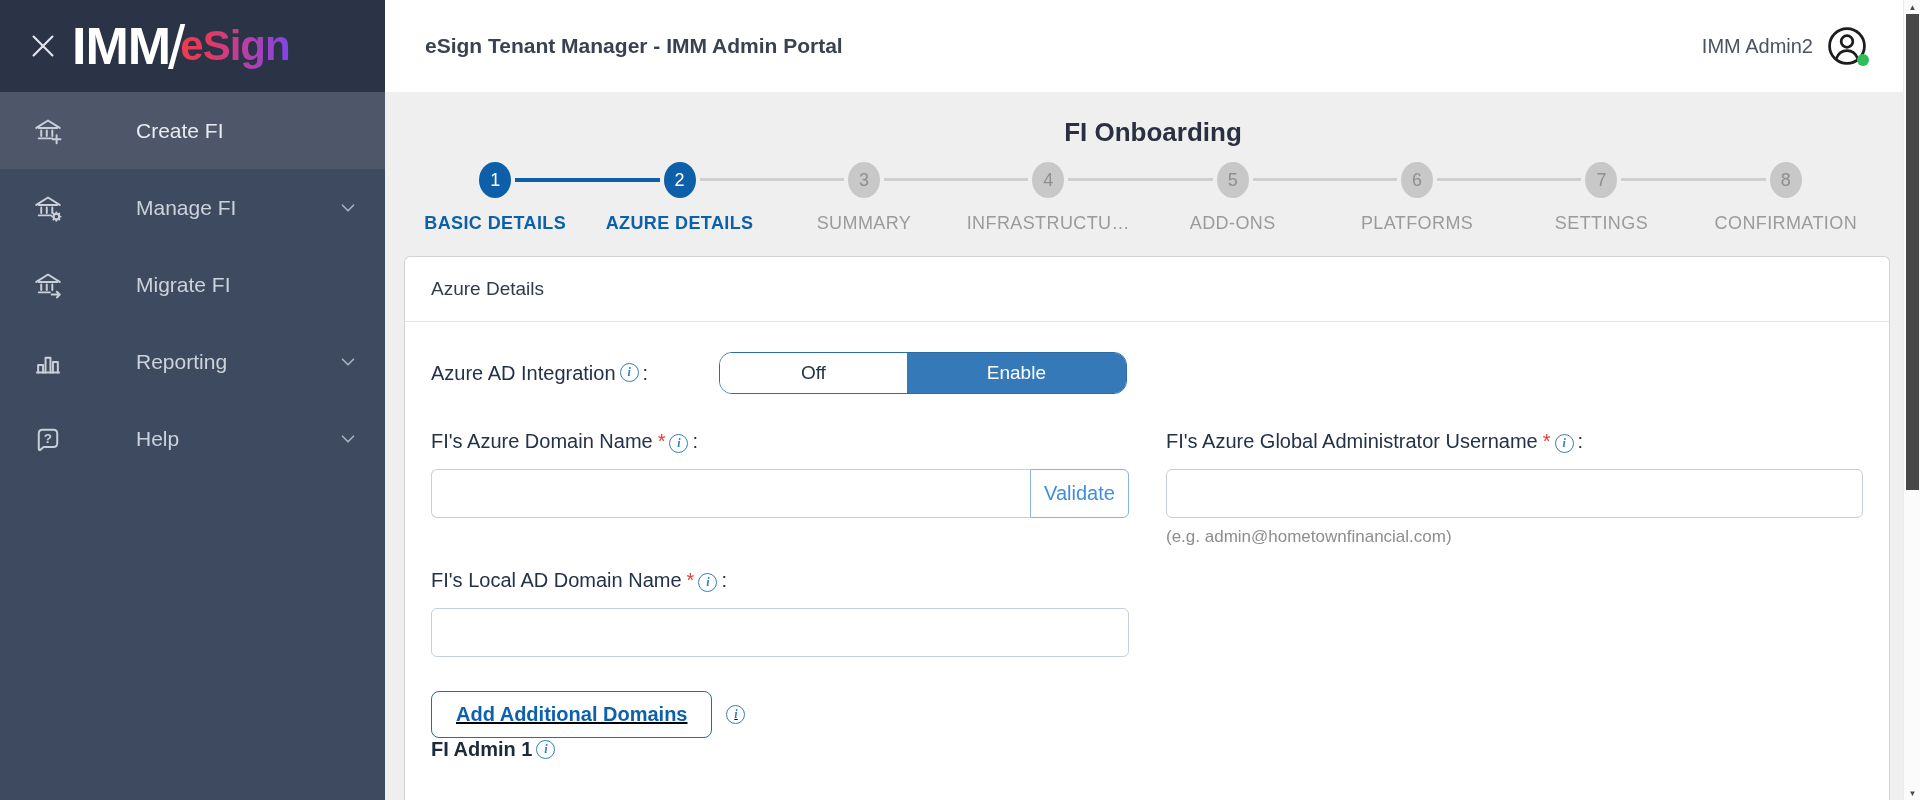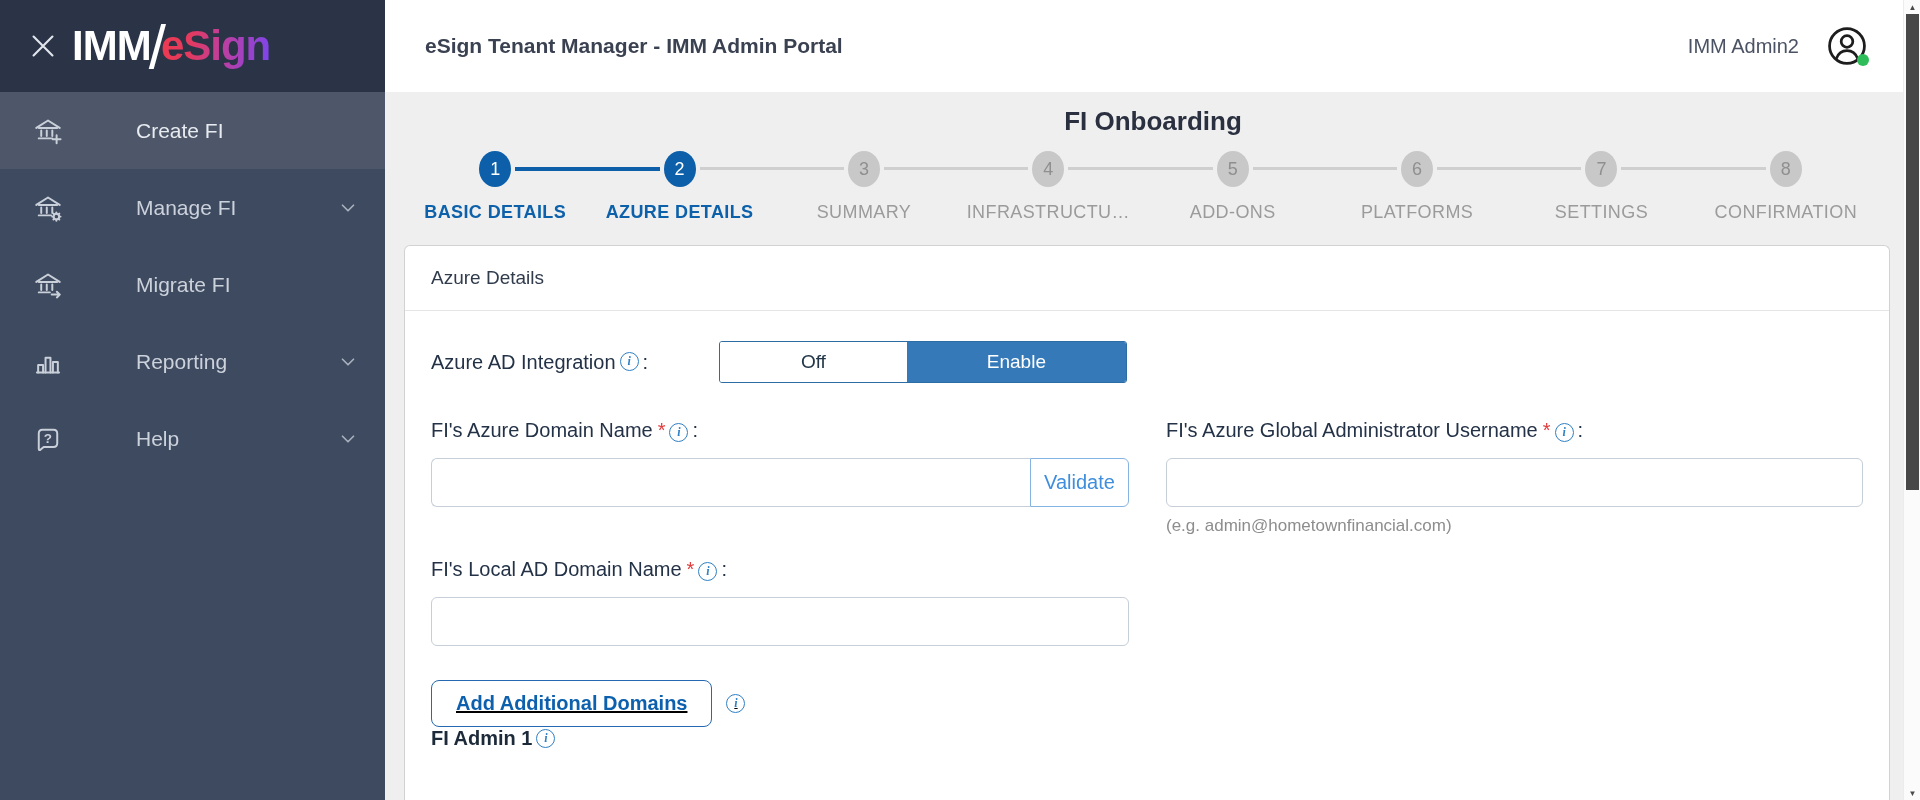--- a/index.html
+++ b/index.html
@@ -5,44 +5,44 @@
   * { margin:0; padding:0; box-sizing:border-box; }
   html,body { width:1920px; height:800px; overflow:hidden; background:#efefef;
               font-family:"Liberation Sans", sans-serif; }
   .app { display:flex; width:1920px; height:800px; }
 
   
   .sidebar { width:385px; height:800px; background:#3e4a5f; flex:0 0 385px; }
   .logo-bar { height:92px; background:#2b3347; display:flex; align-items:center; padding-left:30px; }
   .close-x { width:26px; height:26px; color:#e2e6ec; cursor:pointer; margin-right:16px; display:flex; align-items:center; }
   .logo { display:flex; align-items:center; font-weight:800; letter-spacing:-1px; user-select:none; }
-  .logo-imm { color:#ffffff; font-size:42px; }
+  .logo-imm { color:#ffffff; font-size:52px; }
   .logo-slash { color:#ffffff; font-size:62px; font-weight:100; margin:0 -4px 0 -2px; transform:translateY(1px); line-height:0; }
   .logo-esign { font-size:42px; background:linear-gradient(95deg,#ef3a4f 0%,#e23a60 28%,#bb3fa2 58%,#7c45ee 100%);
                 -webkit-background-clip:text; background-clip:text; color:transparent; }
   .nav { display:flex; flex-direction:column; }
   .nav-item { height:77px; display:flex; align-items:center; padding:0 26px 0 32px; cursor:pointer; color:#ccd2dc;gap:44px; }
   .nav-item.active { background:#4d5769; color:#e8ebf0; }
   .nav-icon { width:32px; height:32px; margin-right:28px; color:#c9d0da; display:flex; align-items:center; }
   .nav-icon svg { width:32px; height:32px; }
   .nav-label { font-size:21px; }
   .chev { margin-left:auto; color:#aab2bf; display:flex; align-items:center; }
   .chev svg { width:22px; height:22px; }
 
   
   .main { flex:1; position:relative; height:800px; }
   .topbar { height:92px; background:#ffffff; display:flex; align-items:center; padding:0 52px 0 40px; }
   .topbar-title { font-size:21px; font-weight:700; color:#3a4150; }
-  .user-menu { margin-left:auto; display:flex; align-items:center; gap:27px; cursor:pointer; }
+  .user-menu { margin-left:auto; display:flex; align-items:center; gap:13px; cursor:pointer; }
   .user-name { font-size:20px; color:#4b5263; }
   .avatar-wrap { position:relative; width:42px; height:42px; }
   .avatar-wrap svg { width:42px; height:42px; color:#1d1d1d; }
   .status-dot { position:absolute; right:-1px; bottom:1px; width:12px; height:12px; border-radius:50%; }
 
-  .content { height:708px; background:#efefef; padding:14px 0 0 0; overflow:hidden; }
+  .content { height:708px; background:#efefef; padding:25px 0 0 0; overflow:hidden; }
   .page-title { text-align:center; font-size:26px; font-weight:700; color:#2a3040; width:1500px; margin:0 0 0 18px; }
 
   
   .stepper { display:flex; margin:14px 42px 0 18px; width:1475px; }
   .step { flex:1; display:flex; flex-direction:column; align-items:center; position:relative; cursor:pointer; }
   .step::before { content:""; position:absolute; top:16px; left:calc(-50% + 20px); right:calc(50% + 20px); height:3px; background:#cfcfcf; }
   .step:first-child::before { display:none; }
   .step.reached::before { background:#0c5fa8; height:4px; }
   .step-dot { width:32px; height:36px; border-radius:50%; background:#c8c8c8; color:#8f8f8f;
               display:flex; align-items:center; justify-content:center; font-size:18px; z-index:1; }
@@ -60,21 +60,21 @@
   .inline-row { display:flex; align-items:center; }
   .field-label { font-size:20px; color:#243247; }
   .inline-row .field-label { width:288px; flex:0 0 288px; }
   .req { color:#e23b3b; margin-left:5px; font-size:20px; }
   .info-icon { display:inline-flex; align-items:center; justify-content:center; width:19px; height:19px;
                border:1.5px solid #3080c3; border-radius:50%; color:#3080c3; font-size:12px;
                font-family:"Liberation Serif", serif; font-style:italic; font-weight:700;
                margin:0 4px; vertical-align:4px; cursor:pointer; }
   .colon { font-size:20px; color:#243247; }
 
-  .toggle { display:flex; width:408px; height:42px; border:1px solid #2e6da4; border-radius:3px; overflow:hidden; }
+  .toggle { display:flex; width:408px; height:42px; border:1px solid #2e6da4; border-radius:13px; overflow:hidden; }
   .toggle-opt { display:flex; align-items:center; justify-content:center; font-size:19px; cursor:pointer; }
   .toggle-off { width:46%; background:#ffffff; color:#233648; }
   .toggle-on  { width:54%; background:#3579b9; color:#ffffff; }
 
   .fields-grid { display:grid; grid-template-columns:698px 1fr; column-gap:37px; margin-top:36px; }
   .label-row { display:flex; align-items:flex-end; }
   .input-group { display:flex; margin-top:16px; }
   .text-input { height:49px; border:1px solid #c6ced8; border-radius:6px; width:100%;
                 font-size:19px; padding:0 14px; color:#243247; background:#fff; outline:none; }
   .input-group .text-input { border-radius:6px 0 0 6px; border-right:none; }

